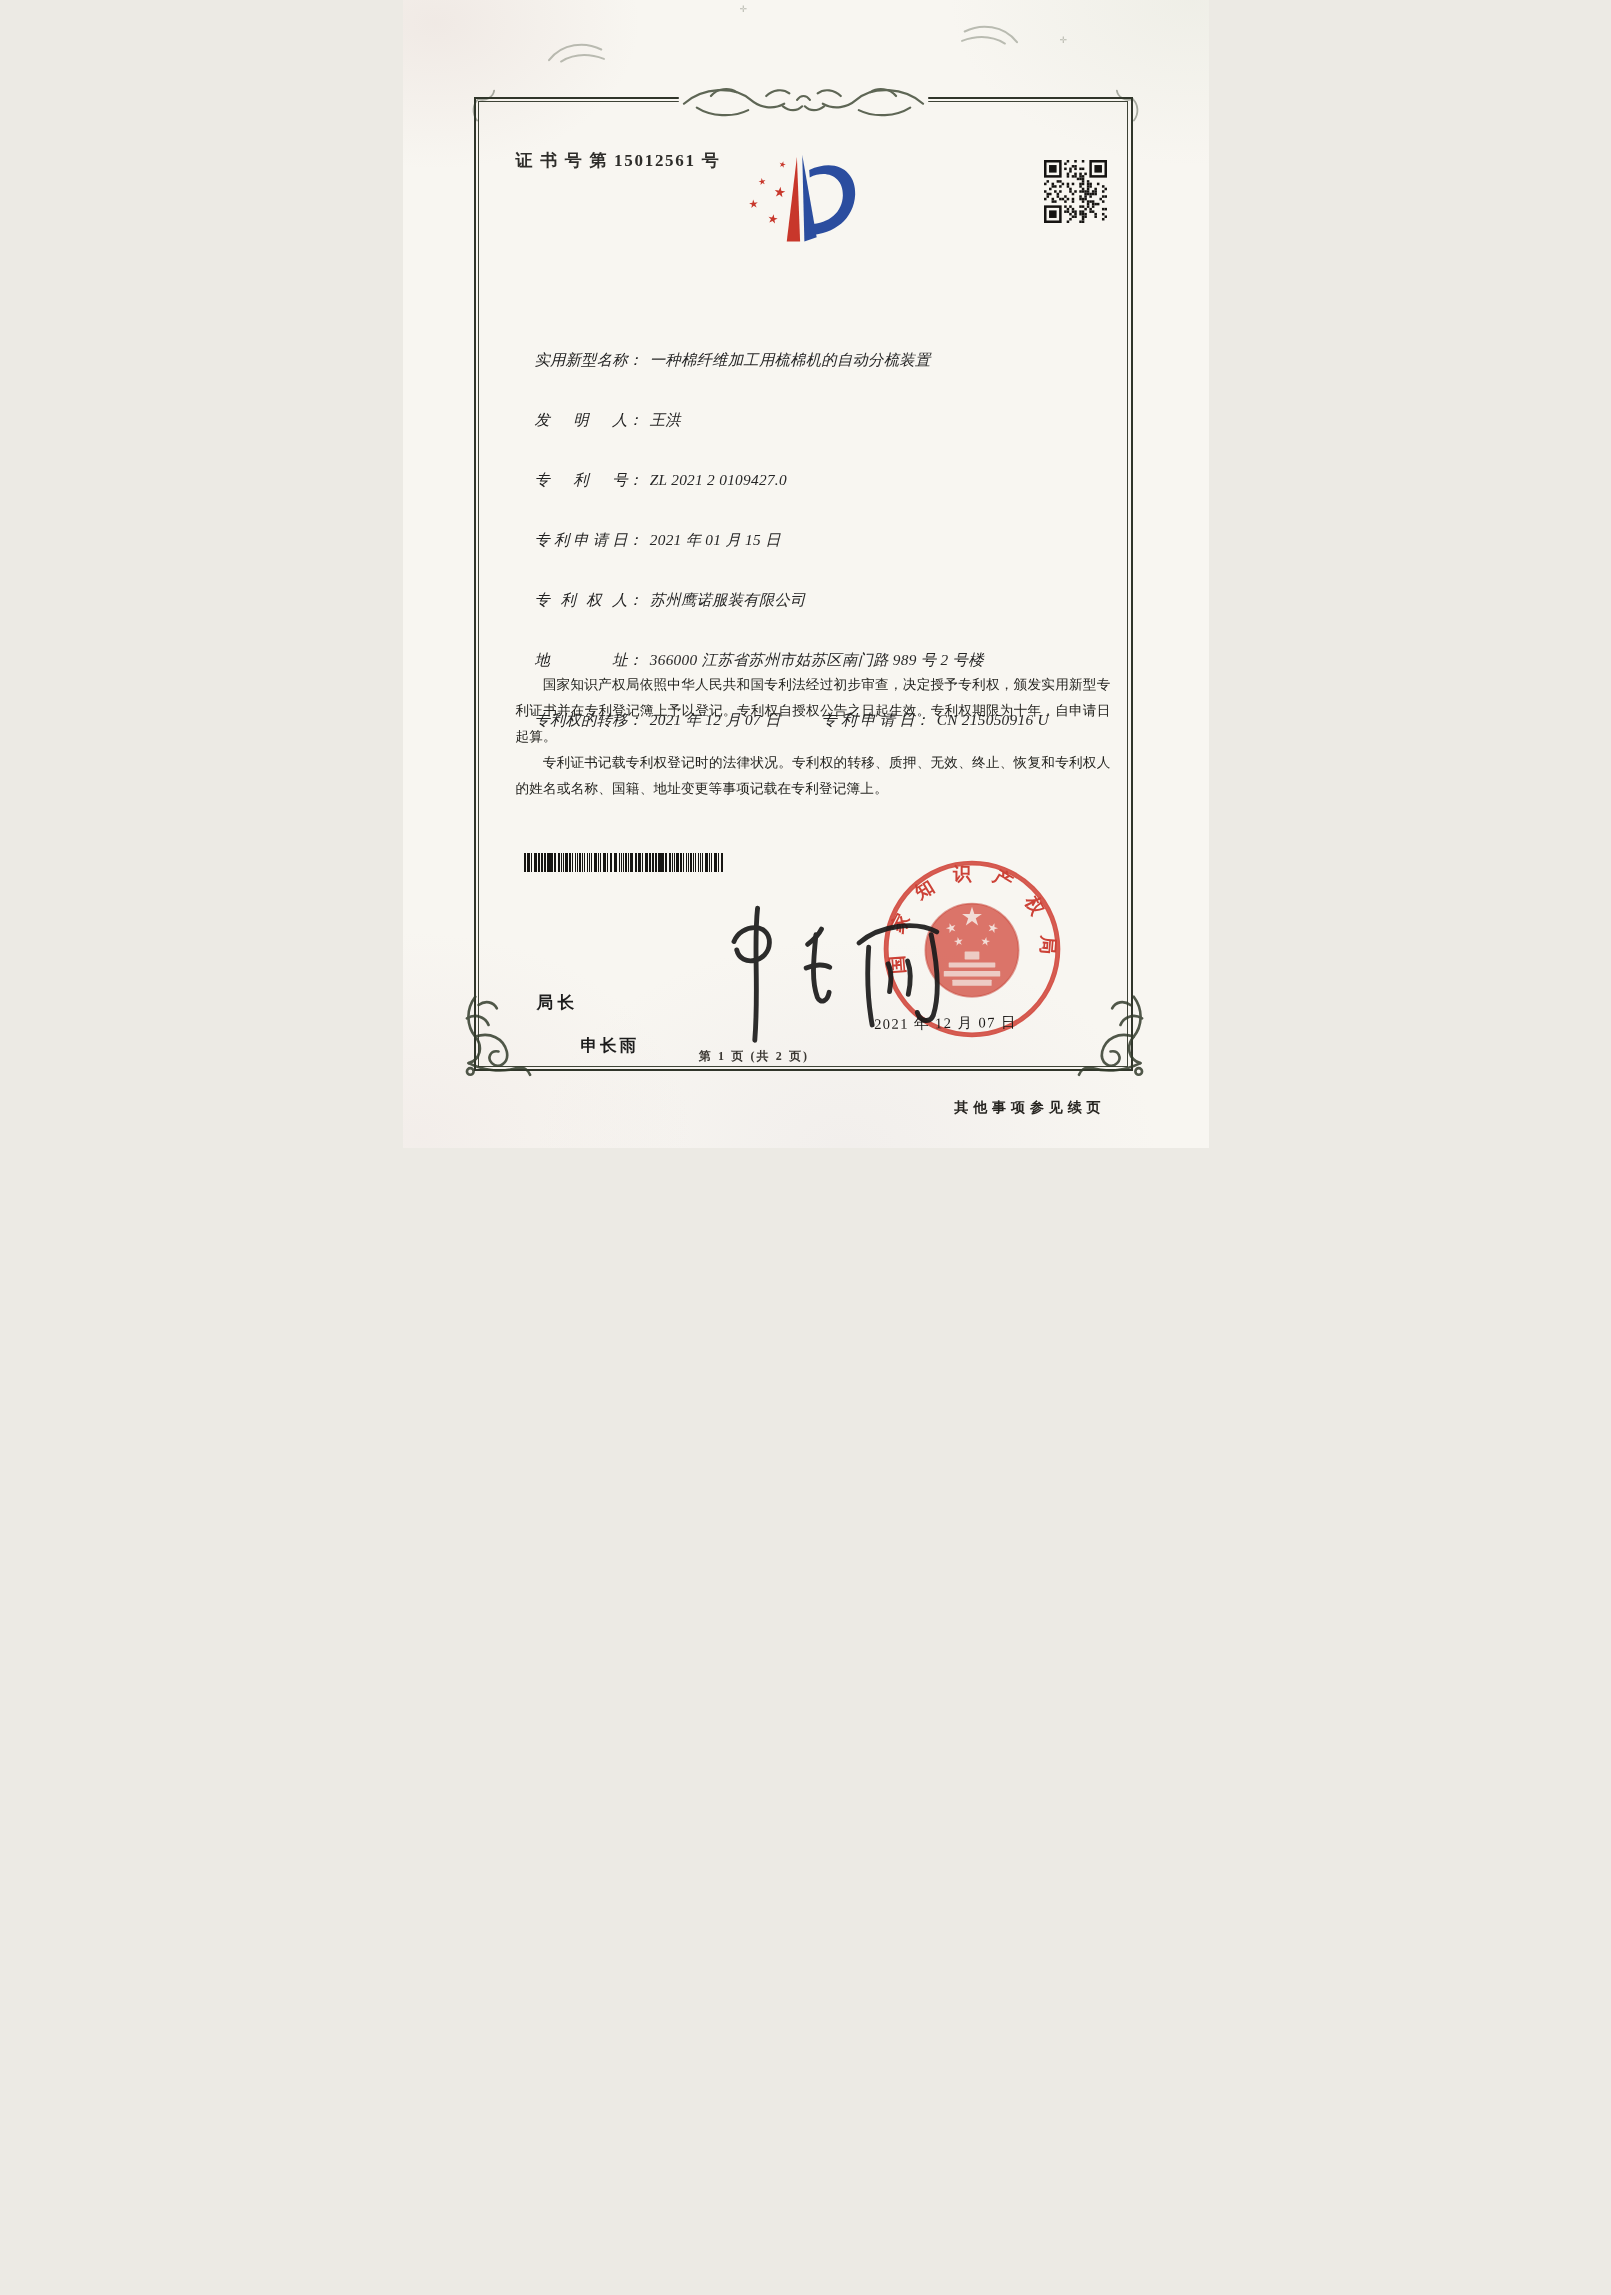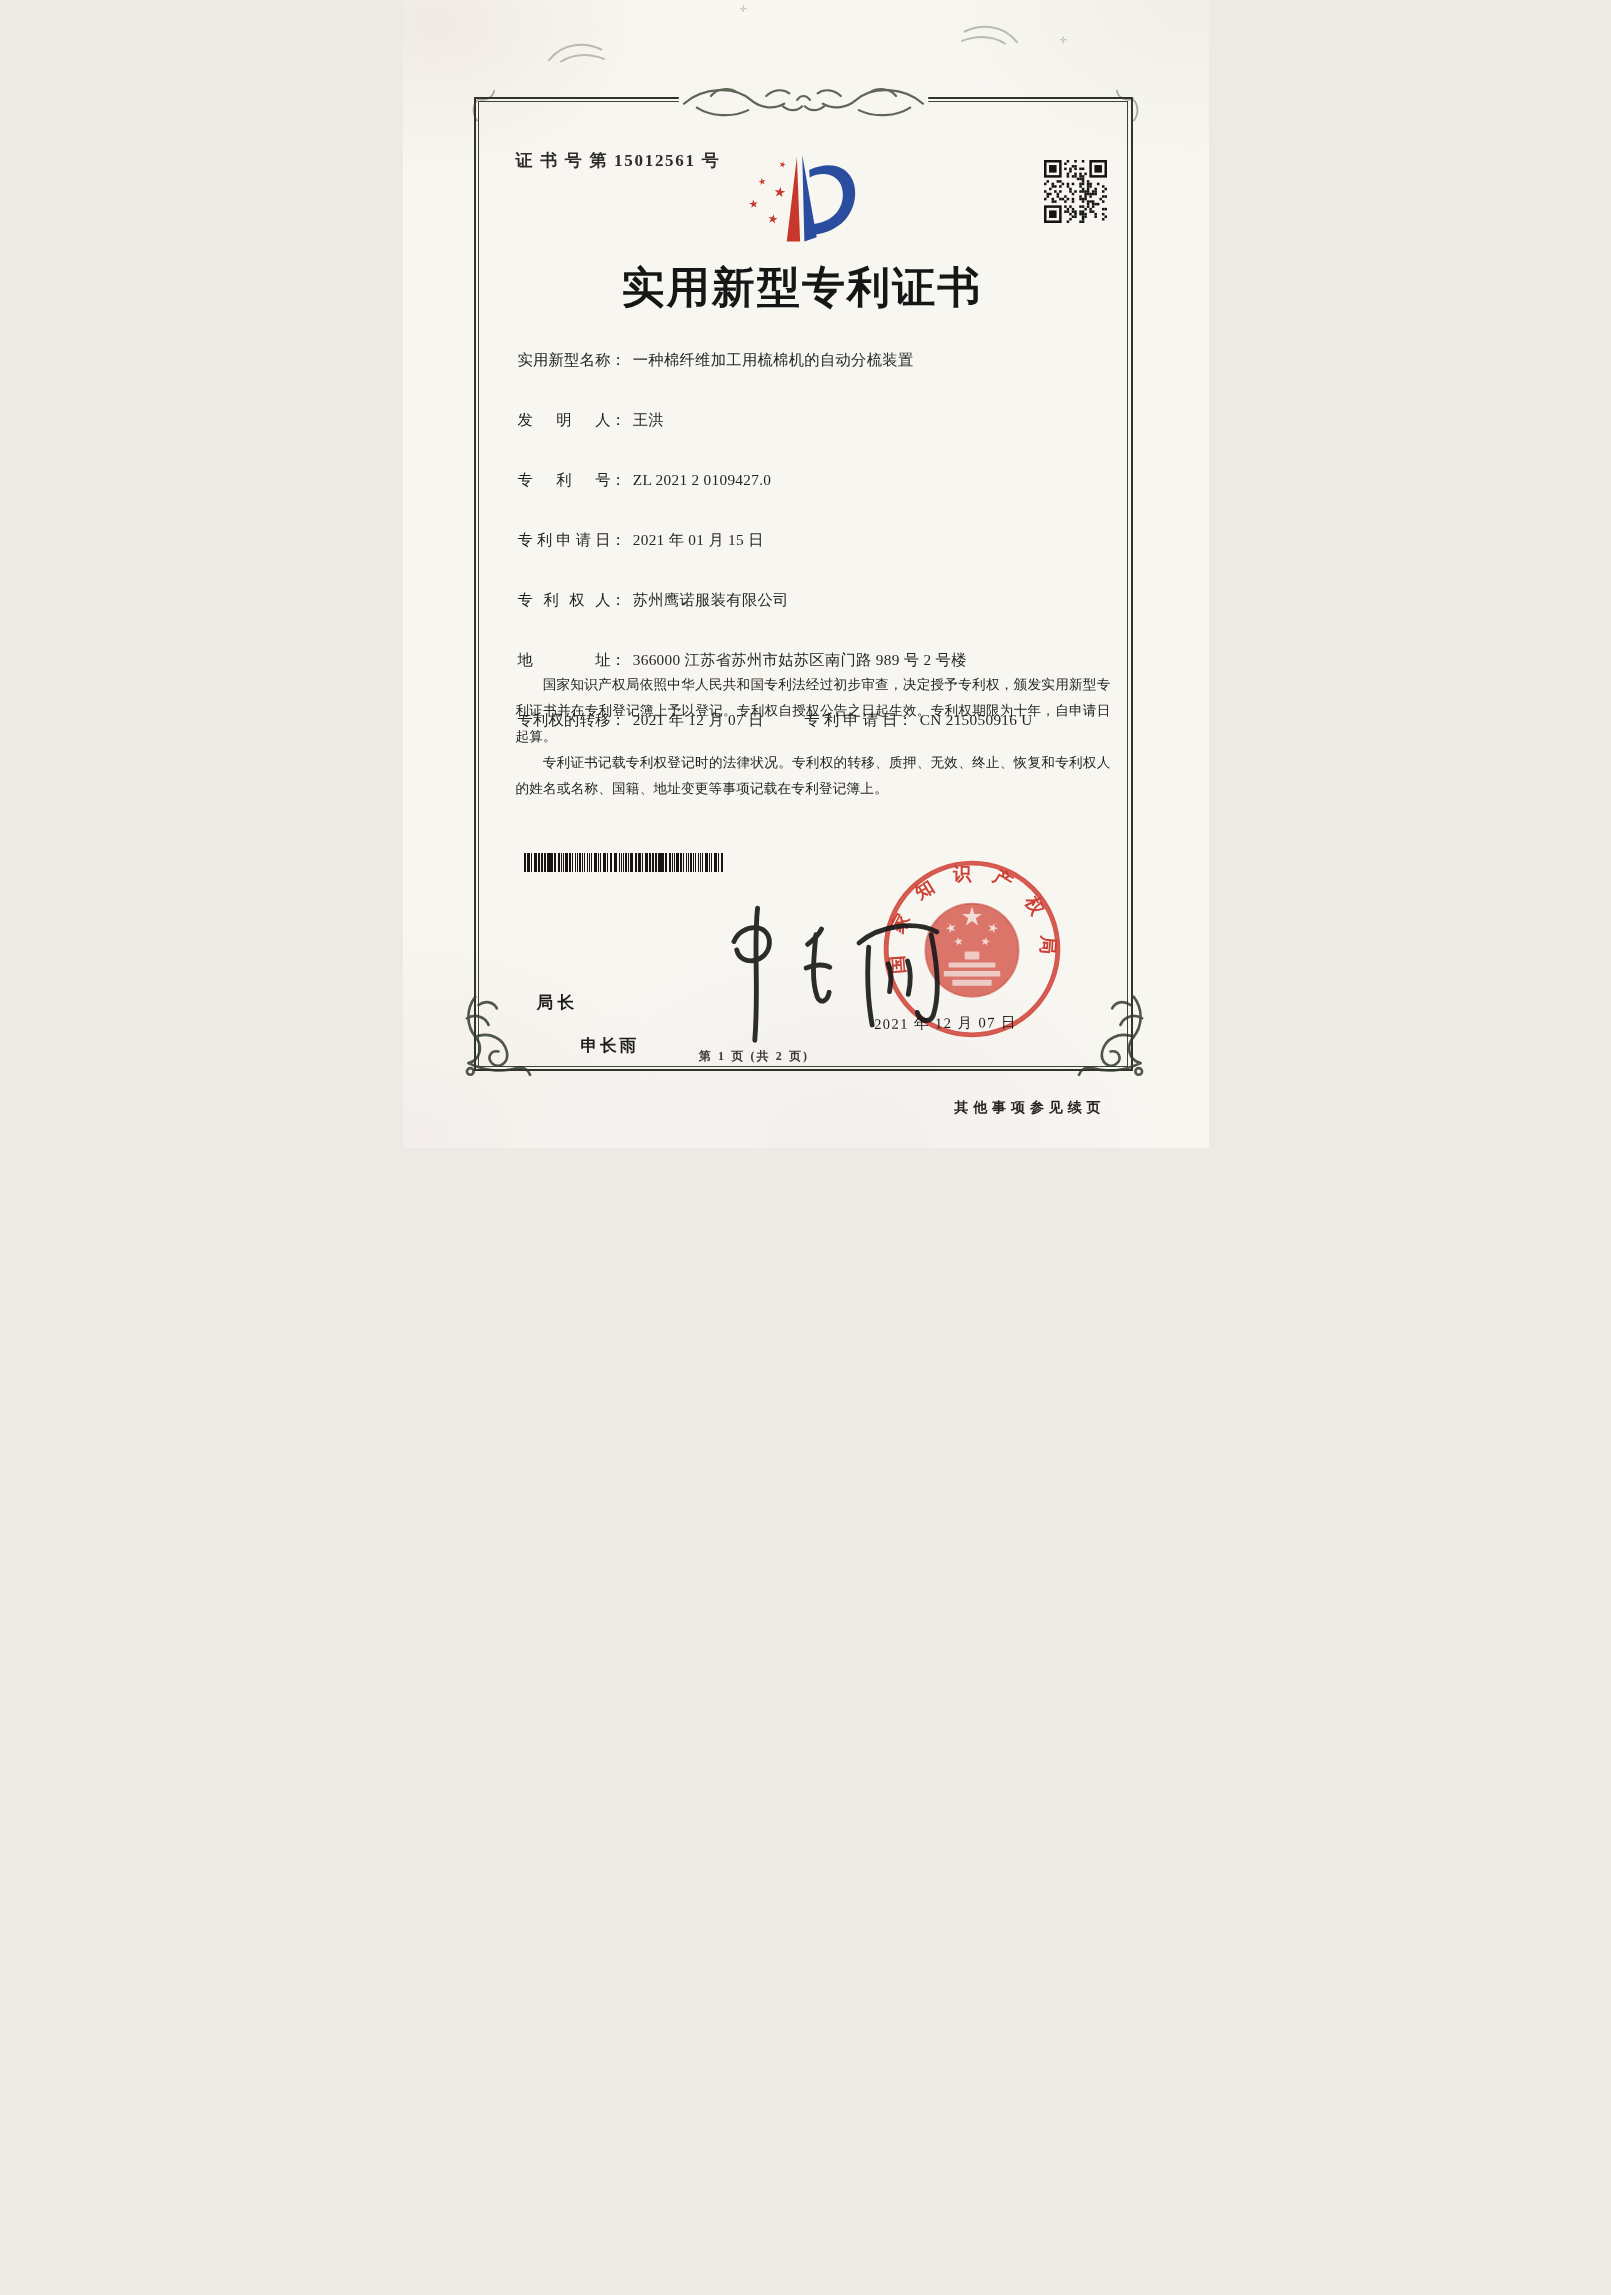--- a/index.html
+++ b/index.html
@@ -29,21 +29,21 @@
   .cert-no{
     position:absolute;left:113px;top:149px;
     font-size:17px;letter-spacing:1.7px;color:#2e2d2a;font-weight:bold;
   }
   .logo{position:absolute;left:326px;top:145px;width:139px;height:114px;}
   .qr{position:absolute;left:641px;top:160px;width:63px;height:63px;}
   .title{
     position:absolute;left:0;right:7px;top:259px;margin:0;
     text-align:center;font-size:43px;font-weight:bold;letter-spacing:2.1px;color:#161616;
   }
-  .fields{position:absolute;left:115px;top:348px;width:605px;}
+  .fields{position:absolute;left:132px;top:348px;width:605px;font-style:italic;}
   .row{height:24px;line-height:24px;margin-bottom:36px;white-space:nowrap;}
   .f-label{
     display:inline-block;width:93px;vertical-align:top;
     text-align:justify;text-align-last:justify;
     font-size:15.3px;color:#222;
   }
   .colon{font-size:15.3px;color:#222;}
   .f-value{font-size:15.3px;color:#262626;letter-spacing:0.3px;margin-left:4.2px;}
   .row.double .second{margin-left:38px;}
   .paras{position:absolute;left:113px;top:672px;width:595px;}
@@ -325,21 +325,20 @@
       <rect x="23" y="16" width="1" height="1" fill="#161412"></rect>
       <rect x="23" y="19" width="1" height="1" fill="#161412"></rect>
       <rect x="23" y="21" width="1" height="1" fill="#161412"></rect>
       <rect x="23" y="23" width="1" height="1" fill="#161412"></rect>
       <rect x="24" y="11" width="1" height="1" fill="#161412"></rect>
       <rect x="24" y="14" width="1" height="1" fill="#161412"></rect>
       <rect x="24" y="19" width="1" height="1" fill="#161412"></rect>
       <rect x="24" y="22" width="1" height="1" fill="#161412"></rect>
     </svg>
 
-  <h1 class="title">实用新型专利证书</h1>
 
   <div class="fields">
     <div class="row">
       <span class="f-label">实用新型名称</span><span class="colon">：</span>
       <span class="f-value">一种棉纤维加工用梳棉机的自动分梳装置</span>
     </div>
     <div class="row">
       <span class="f-label">发明人</span><span class="colon">：</span>
       <span class="f-value">王洪</span>
     </div>

